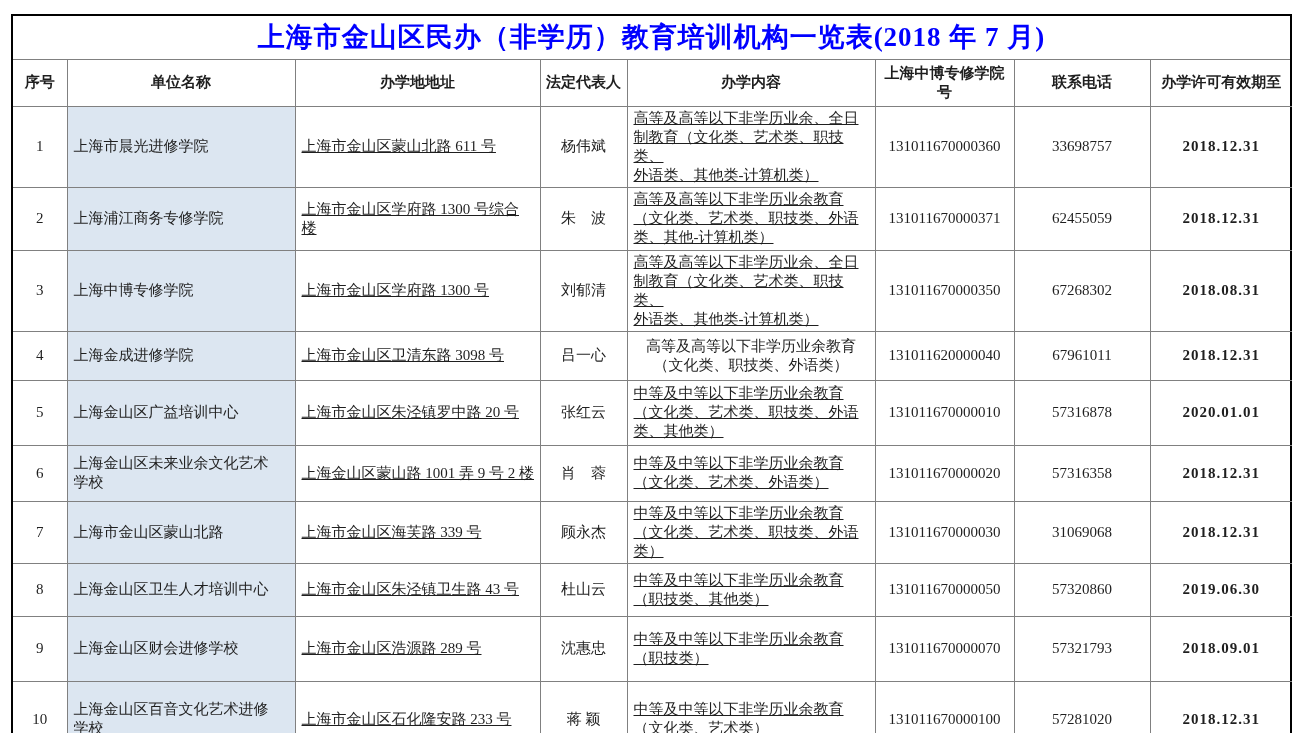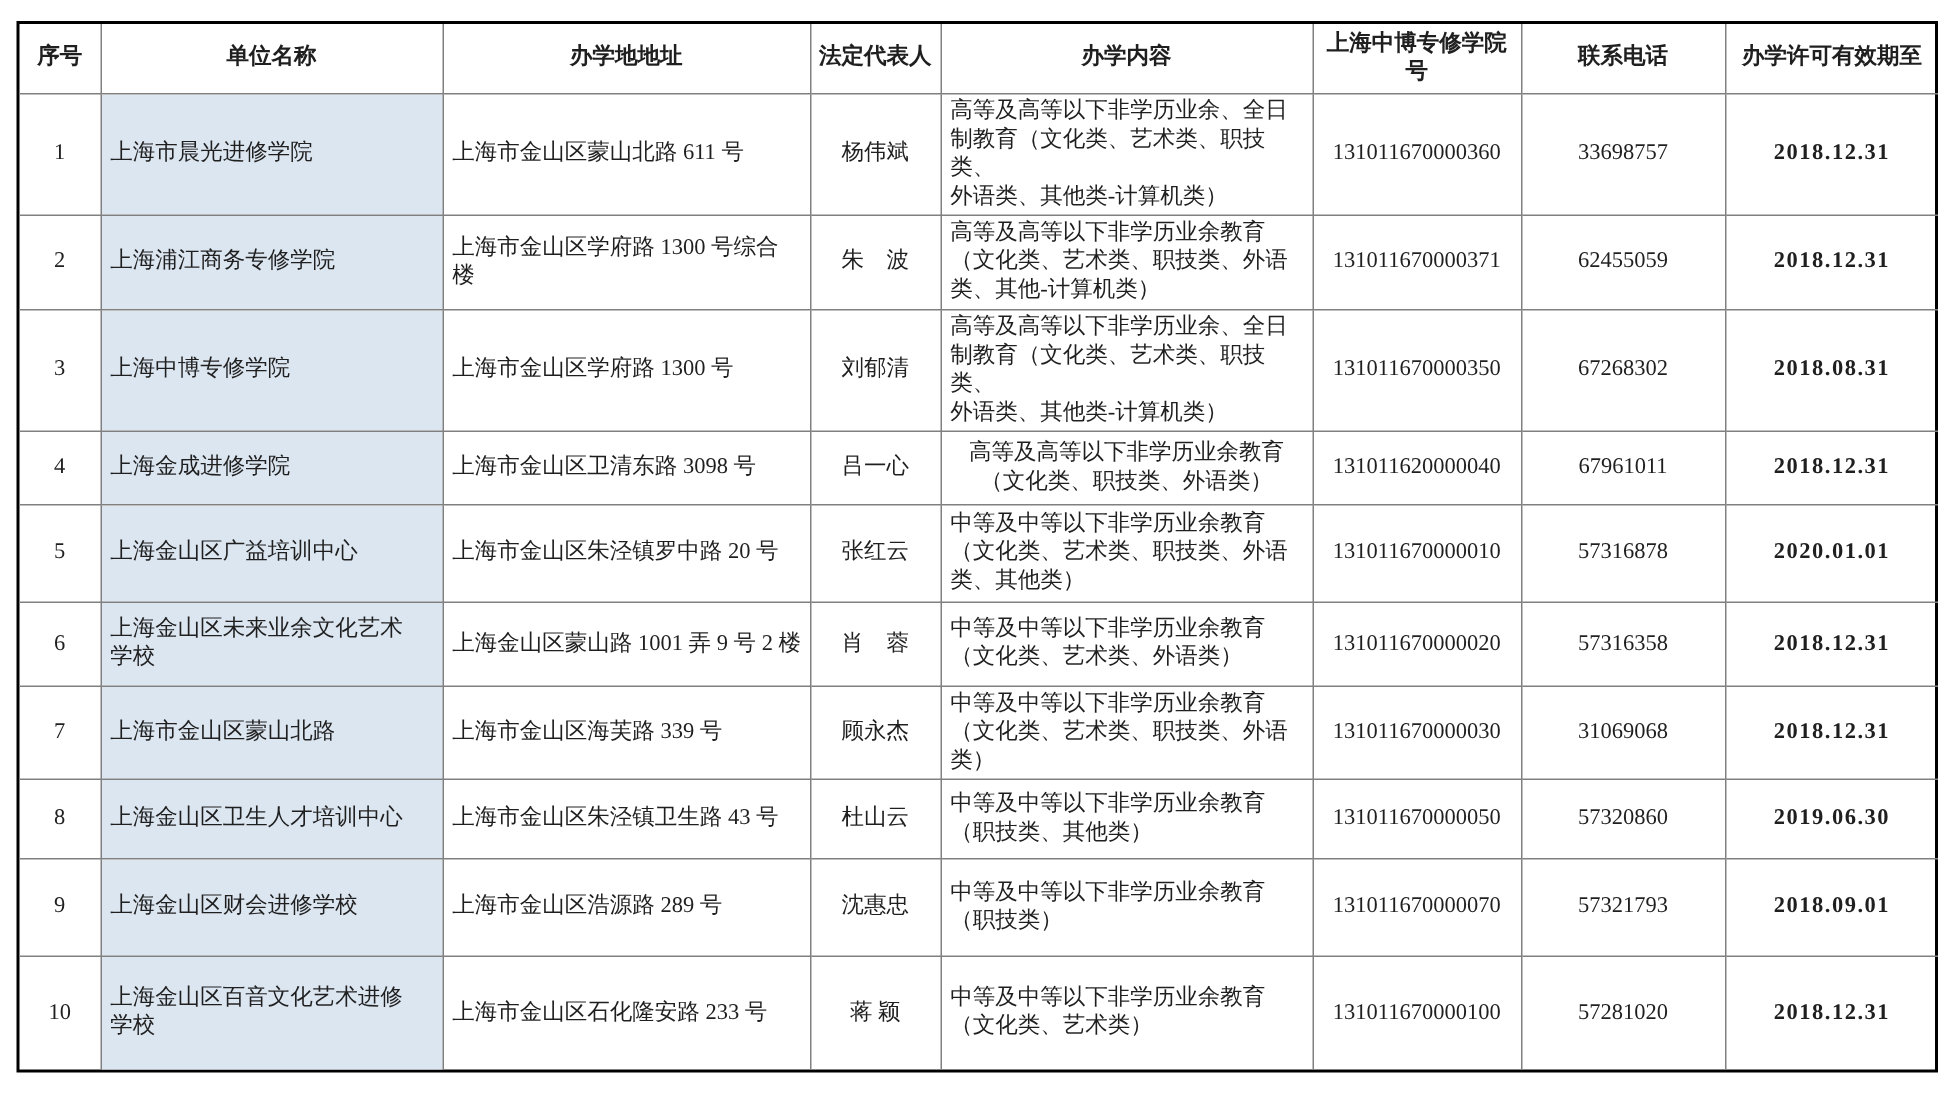--- a/index.html
+++ b/index.html
@@ -54,33 +54,34 @@
     font-weight:bold;
     text-align:center;
     white-space:pre-line;
     height:46px;
   }
   thead th{border-top:none;}
   th:first-child,td:first-child{border-left:none;margin-left:44px;}
   th:last-child,td:last-child{border-right:none;}
   tbody tr:last-child td{border-bottom:none;}
   .c-center{text-align:center;}
-  .c-left{text-align:left;padding-left:6px;}
+  .c-left{text-align:left;padding-left:6px;text-decoration:underline;}
   .c-name{
     text-align:left;
     padding-left:6px;
     background:var(--name-cell-bg);
   }
   .c-pre{white-space:pre-line;}
   .c-date{letter-spacing:1px;font-weight:bold;}
 </style>
 </head>
 <body>
 
 <div class="doc-table-wrap">
+  <div class="doc-title">上海市金山区民办（非学历）教育培训机构一览表(2018 年 7 月)</div>
   <table>
     <colgroup>
       <col style="width:54px">
       <col style="width:228px">
       <col style="width:245px">
       <col style="width:87px">
       <col style="width:248px">
       <col style="width:139px">
       <col style="width:136px">
       <col style="width:142px">

